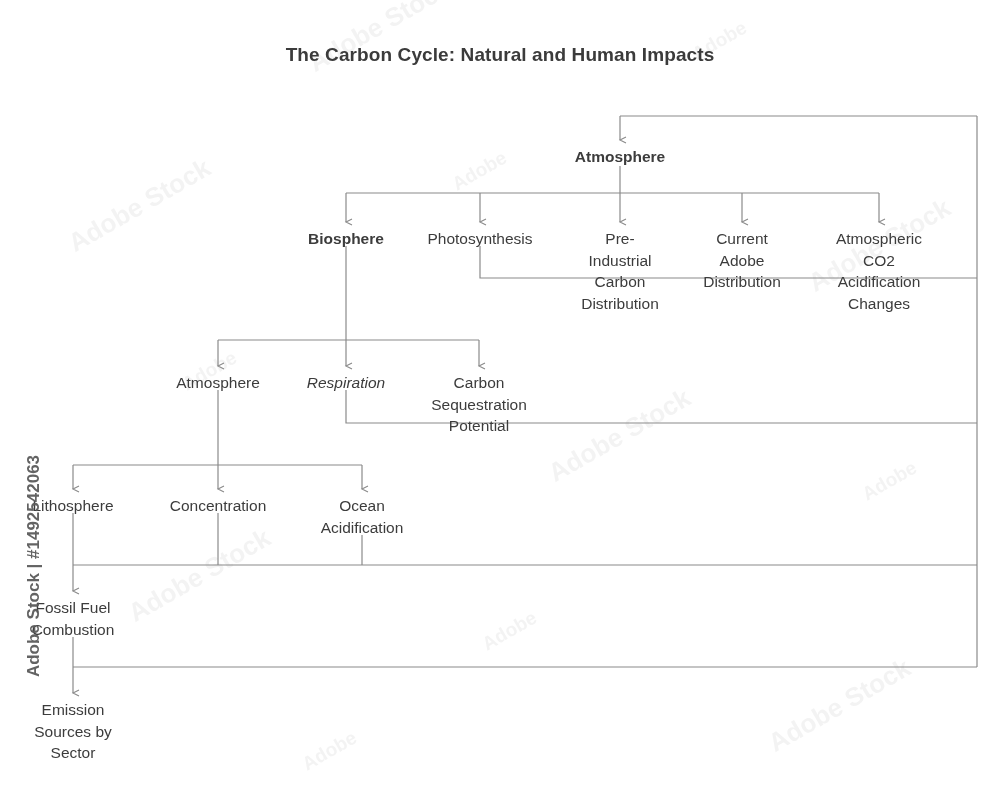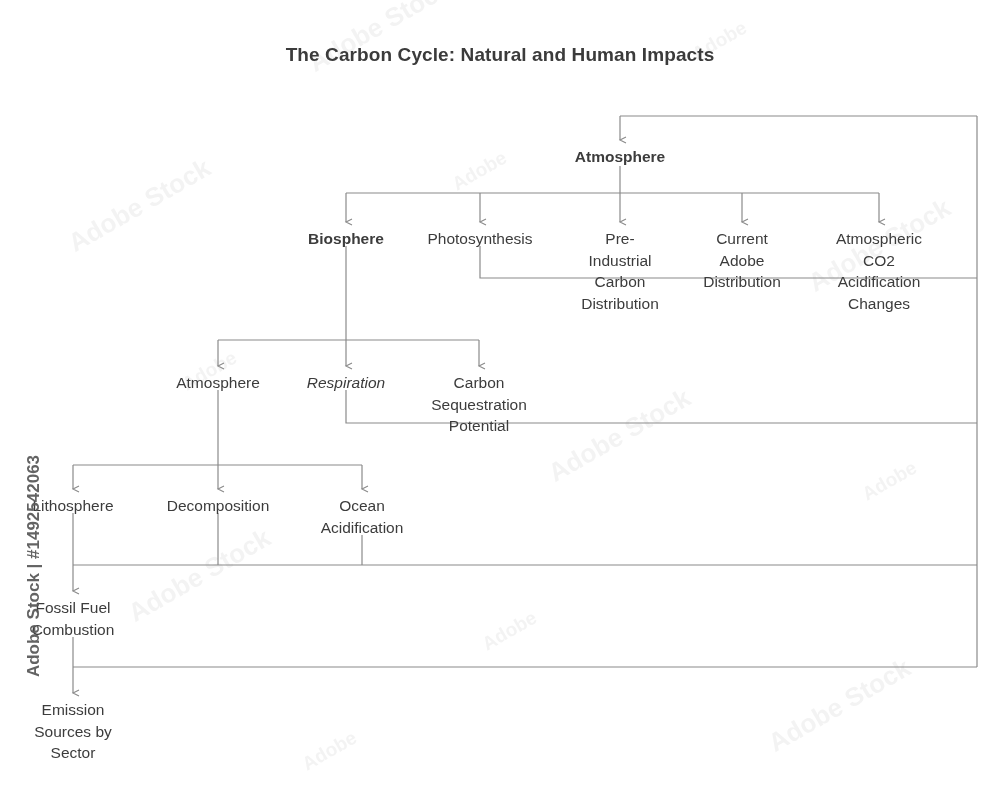--- a/index.html
+++ b/index.html
@@ -152,21 +152,21 @@
   <div class="node" style="left:879px; top:228px;">Atmospheric
 CO2
 Acidification
 Changes</div>
   <div class="node" style="left:218px; top:372px;">Atmosphere</div>
   <div class="node" style="left:346px; top:372px;font-style:italic;">Respiration</div>
   <div class="node" style="left:479px; top:372px;">Carbon
 Sequestration
 Potential</div>
   <div class="node" style="left:73px; top:495px;">Lithosphere</div>
-  <div class="node" style="left:218px; top:495px;">Decomposition</div>
+  <div class="node" style="left:218px; top:495px;">Concentration</div>
   <div class="node" style="left:362px; top:495px;">Ocean
 Acidification</div>
   <div class="node" style="left:73px; top:699px;">Emission
 Sources by
 Sector</div>
   <div class="node" style="left:73px; top:597px;">Fossil Fuel
 Combustion</div>
 
   <div class="wm-vert">Adobe Stock | #1492542063</div>
 

